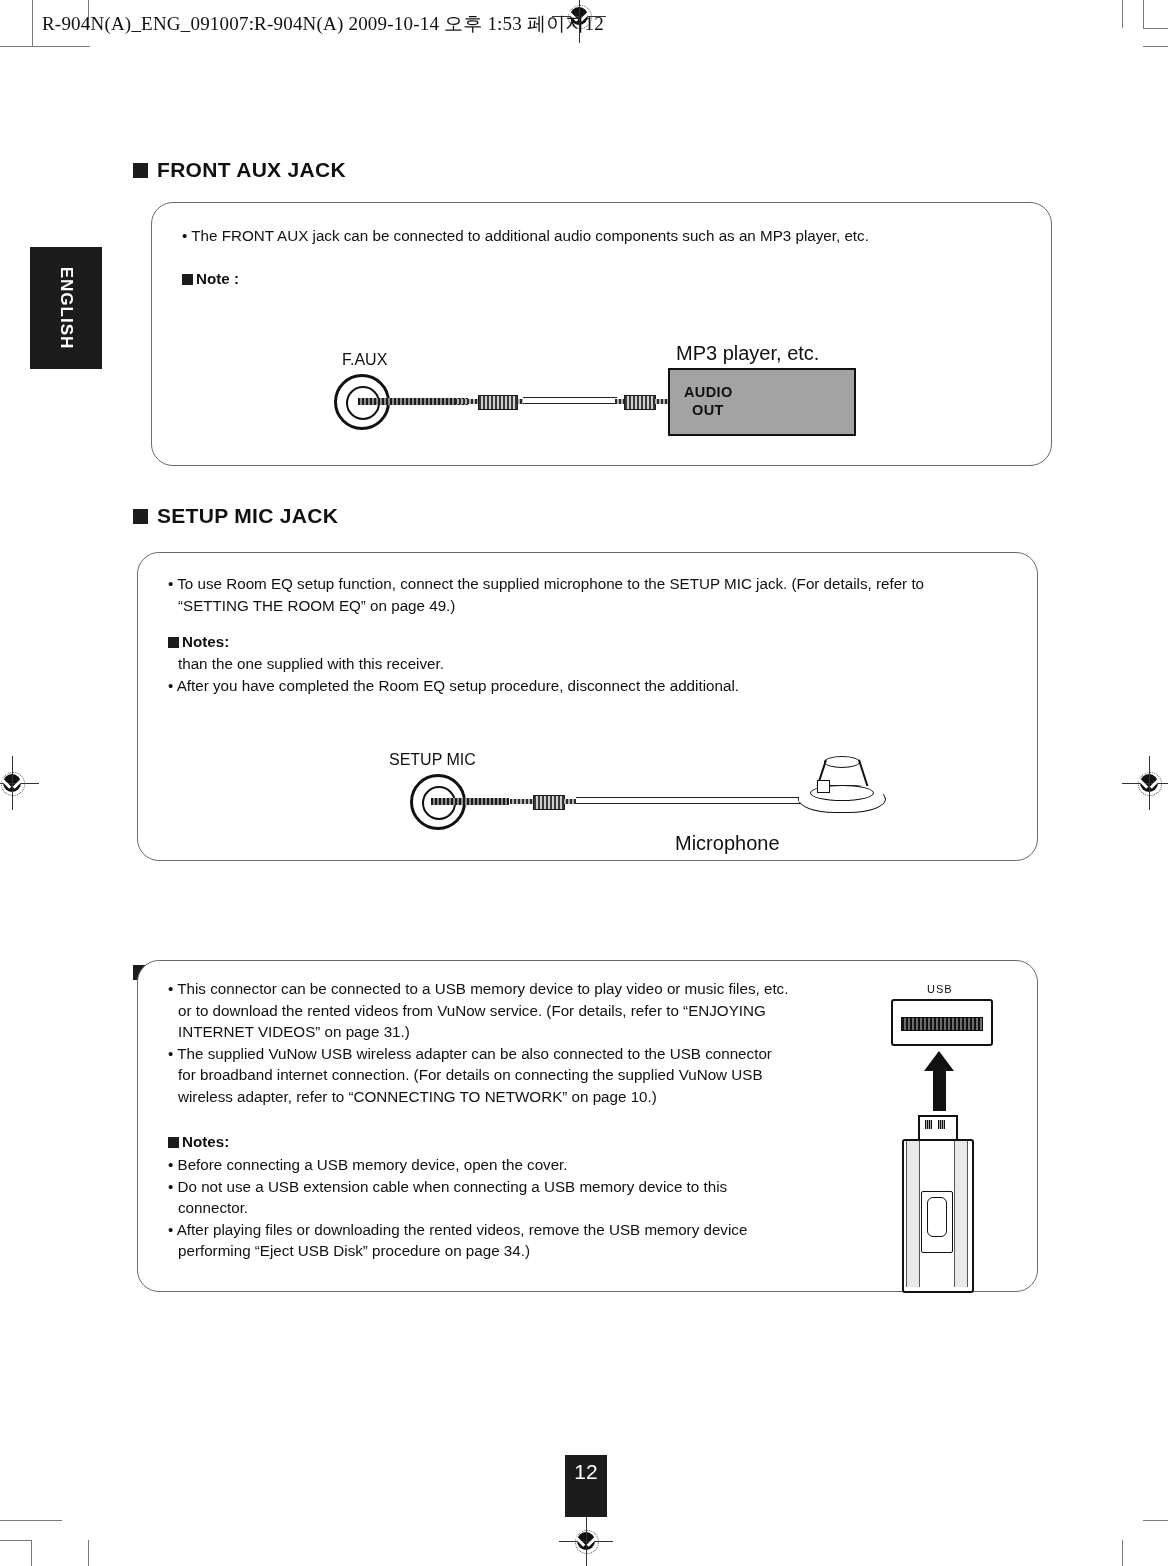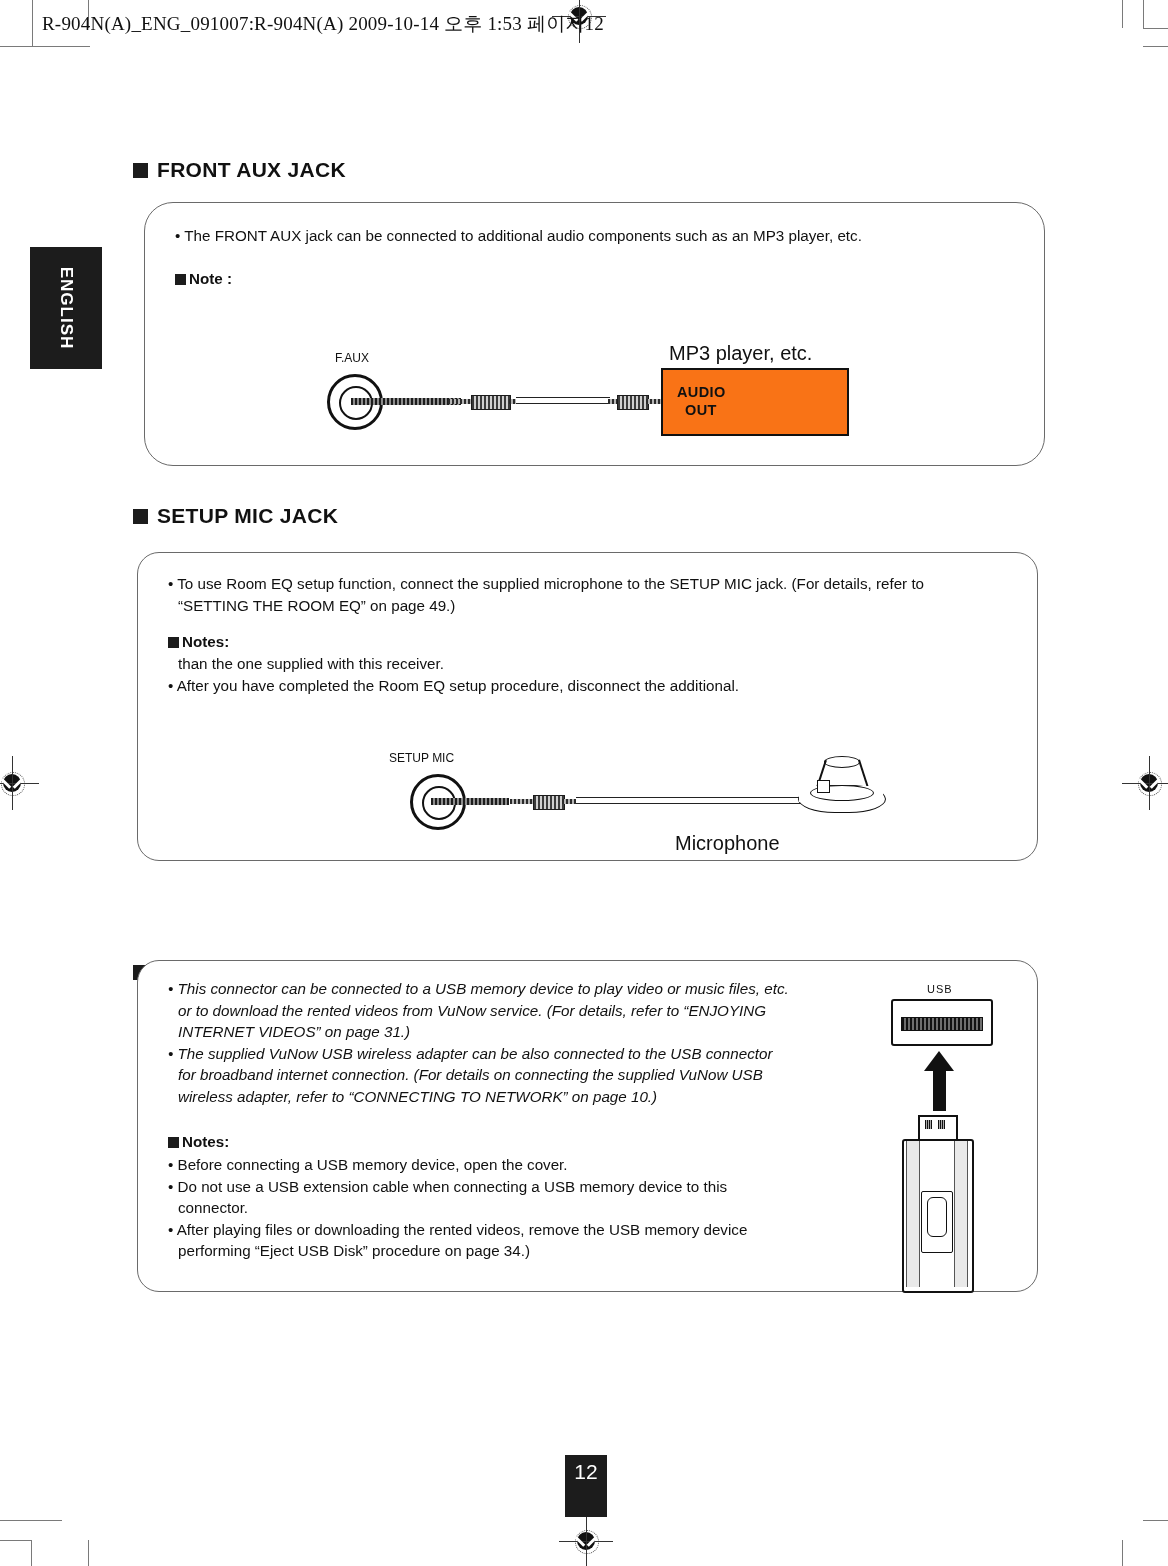--- a/index.html
+++ b/index.html
@@ -46,38 +46,38 @@
   .panel{position:absolute;border:1px solid #6a6a6a;border-radius:22px;
          background:#fff;box-sizing:border-box;}
 
   .body-txt{position:absolute;font-size:15.2px;line-height:21.5px;color:#111;}
   .bullet-line{white-space:nowrap;}
   .ind{padding-left:10px;}
   .notes-h{font-weight:bold;font-size:15.2px;}
 
   
   .fig{position:absolute;}
-  .lbl{position:absolute;font-size:12px;color:#111;white-space:nowrap;}
+  .lbl{position:absolute;font-size:16px;color:#111;white-space:nowrap;}
   .lbl-big{position:absolute;font-size:20px;color:#111;white-space:nowrap;}
 
   .jack{position:absolute;width:56px;height:56px;border-radius:50%;
         border:3px solid #111;box-sizing:border-box;}
   .jack-in{position:absolute;left:9px;top:9px;width:34px;height:34px;
         border-radius:50%;border:2.5px solid #111;box-sizing:border-box;}
 
   .cord{position:absolute;height:7px;
         background:repeating-linear-gradient(90deg,#1b1b1b 0 2px,#8d8d8d 2px 4px);}
   .wire{position:absolute;height:5px;border-top:1px solid #222;border-bottom:1px solid #222;
         background:#fff;}
   .plug{position:absolute;height:13px;border:1px solid #1b1b1b;
         background:repeating-linear-gradient(90deg,#3a3a3a 0 2px,#cfcfcf 2px 4px);}
   .plug-tip{position:absolute;height:5px;
         background:repeating-linear-gradient(90deg,#2a2a2a 0 2px,#b5b5b5 2px 4px);}
 
-  .devbox{position:absolute;border:2px solid #111;background:#f97316;}
+  .devbox{position:absolute;border:2px solid #111;background:#a3a3a3;}
   .devbox .dl{position:absolute;left:14px;font-weight:bold;font-size:14.5px;
               letter-spacing:.4px;}
 
   .usbslot{position:absolute;border:2.5px solid #111;border-radius:3px;background:#fff;}
   .usbslot .slot{position:absolute;left:8px;right:8px;top:50%;margin-top:-6px;height:12px;
       background:repeating-linear-gradient(90deg,#111 0 2px,#6e6e6e 2px 4px);
       border:1px solid #111;}
 
   .arrow-shaft{position:absolute;width:13px;background:#111;}
   .arrow-head{position:absolute;width:0;height:0;border-left:15px solid transparent;
@@ -165,21 +165,21 @@
 
 <div class="langtab">
   <span>ENGLISH</span>
 </div>
 
 <div class="sec-h" style="left:133px;top:158px;">
   <div class="sq"></div>
   <div class="t">FRONT AUX JACK</div>
 </div>
 
-<div class="panel" style="left:144px;top:202px;width:901px;height:264px;border-radius:29px;">
+<div class="panel" style="left:151px;top:202px;width:901px;height:264px;">
 
   <div class="body-txt" style="left:30px;top:22px;">
     <div class="bullet-line">• The FRONT AUX jack can be connected to additional audio components such as an MP3 player, etc.</div>
   </div>
 
   <div class="body-txt" style="left:30px;top:65px;">
     <span class="notes-h">
       <span class="sq-sm"></span><span>Note :</span>
     </span>
   </div>
@@ -261,21 +261,21 @@
   </div>
 </div>
 
 <div class="sec-h" style="left:133px;top:912px;margin-top:48px;">
   <div class="sq"></div>
   <div class="t">USB CONNECTOR</div>
 </div>
 
 <div class="panel" style="left:137px;top:960px;width:901px;height:332px;">
 
-  <div class="body-txt" style="left:30px;top:17px;font-style:italic;">
+  <div class="body-txt" style="left:30px;top:17px;">
     <div class="bullet-line">• This connector can be connected to a USB memory device to play video or music files, etc.</div>
     <div class="bullet-line ind">or to download the rented videos from VuNow service. (For details, refer to “ENJOYING</div>
     <div class="bullet-line ind">INTERNET VIDEOS” on page 31.)</div>
     <div class="bullet-line">• The supplied VuNow USB wireless adapter can be also connected to the USB connector</div>
     <div class="bullet-line ind">for broadband internet connection. (For details on connecting the supplied VuNow USB</div>
     <div class="bullet-line ind">wireless adapter, refer to “CONNECTING TO NETWORK” on page 10.)</div>
   </div>
 
   <div class="body-txt" style="left:30px;top:170px;">
     <span class="notes-h">

